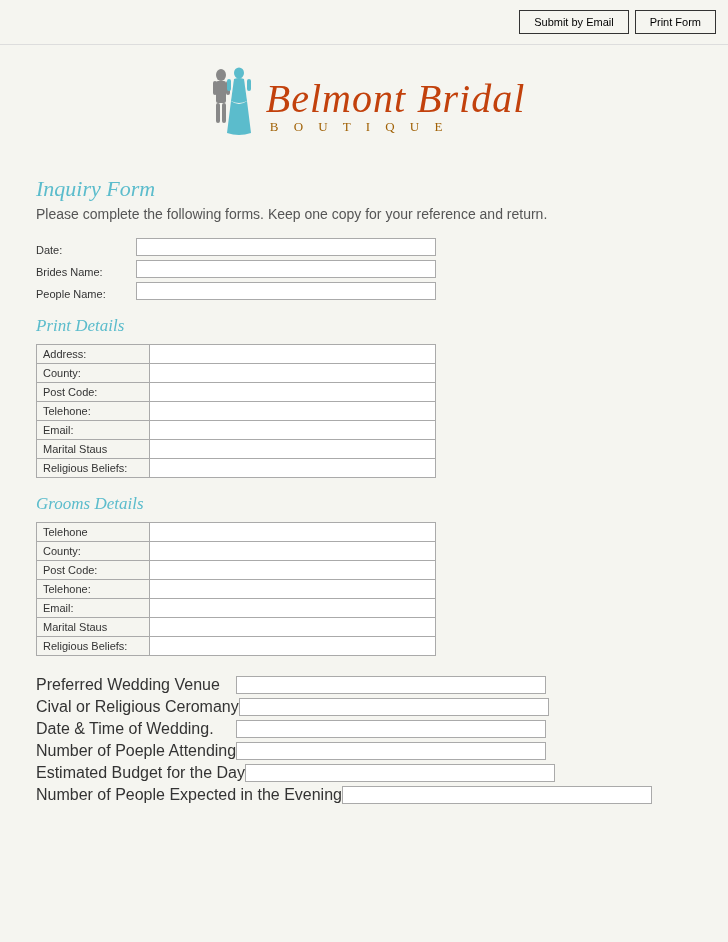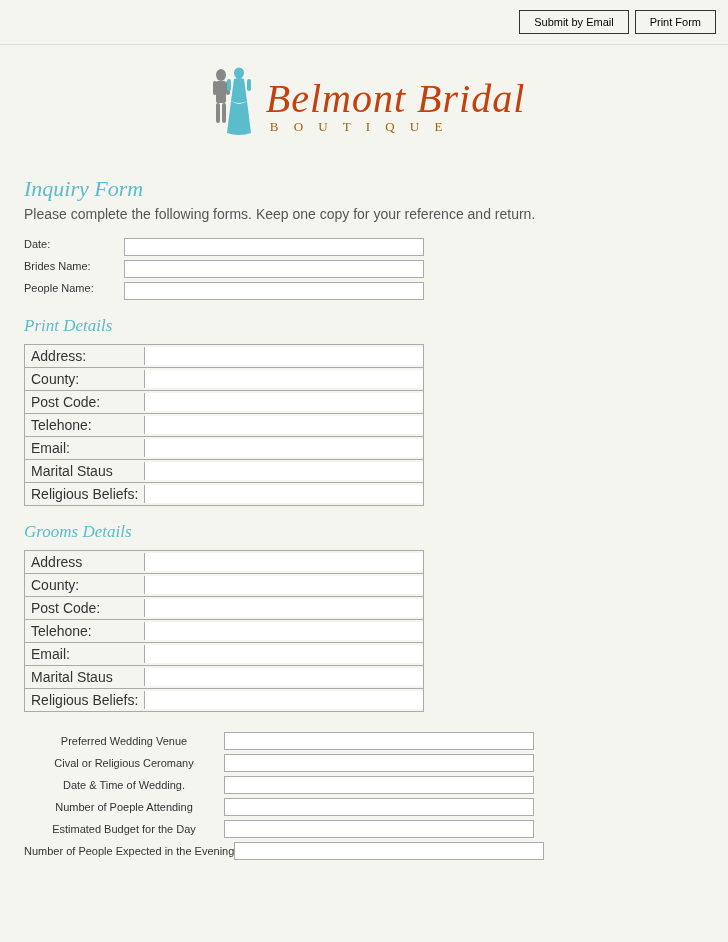--- a/index.html
+++ b/index.html
@@ -64,38 +64,38 @@
     }
     .logo-sub {
       font-family: Georgia, 'Times New Roman', serif;
       font-size: 13px;
       color: #a16207;
       letter-spacing: 6px;
       margin-top: -2px;
       margin-left: 4px;
     }
     .content {
-      padding: 10px 36px 20px 24px;
+      padding: 10px 36px 20px 36px;
     }
     .form-title {
       font-family: Georgia, 'Times New Roman', serif;
       font-size: 22px;
       color: #5bbccc;
       font-style: italic;
       margin-bottom: 4px;
       margin-top: 8px;
     }
     .form-subtitle {
       font-size: 14px;
       color: #555;
       margin-bottom: 16px;
     }
     .form-row {
       display: flex;
-      align-items: flex-start;
+      align-items: flex-end;
       margin-bottom: 4px;
     }
     .form-label {
       min-width: 100px;
       font-size: 11px;
       color: #333;
       padding-right: 6px;
     }
     .form-input {
       flex: 1;
@@ -121,21 +121,21 @@
       margin-bottom: 8px;
     }
     .section-table tr td {
       border-bottom: 1px solid #aaa;
       padding: 0;
     }
     .section-table tr:last-child td {
       border-bottom: none;
     }
     .section-table .lbl-cell {
-      font-size: 14px;
+      font-size: 11px;
       color: #333;
       padding: 3px 6px;
       white-space: nowrap;
       width: 112px;
       vertical-align: middle;
     }
     .section-table .inp-cell {
       padding: 0;
       vertical-align: middle;
     }
@@ -154,24 +154,23 @@
       display: flex;
       flex-direction: column;
       gap: 0px;
     }
     .bottom-row {
       display: flex;
       align-items: center;
       margin-bottom: 4px;
     }
     .bottom-label {
-      font-size: 11px;
+      font-size: 16px;
       color: #333;
       min-width: 200px;
-      text-align: center;
     }
     .bottom-input {
       flex: 1;
       max-width: 310px;
       height: 18px;
       border: 1px solid #aaa;
       background: #fff;
       font-size: 11px;
       padding: 1px 3px;
     }
@@ -269,21 +268,21 @@
         <td class="lbl-cell">Religious Beliefs:</td>
         <td class="inp-cell"><input type="text" style=""></td>
       </tr>
     </tbody>
       </table>
 
     <div class="section-title">Grooms Details</div>
     <table class="section-table">
       <tbody>
           <tr>
-        <td class="lbl-cell">Address</td>
+        <td class="lbl-cell">Telehone</td>
         <td class="inp-cell"><input type="text" style=""></td>
       </tr>
       <tr>
         <td class="lbl-cell">County:</td>
         <td class="inp-cell"><input type="text" style=""></td>
       </tr>
       <tr>
         <td class="lbl-cell">Post Code:</td>
         <td class="inp-cell"><input type="text" style=""></td>
       </tr>

